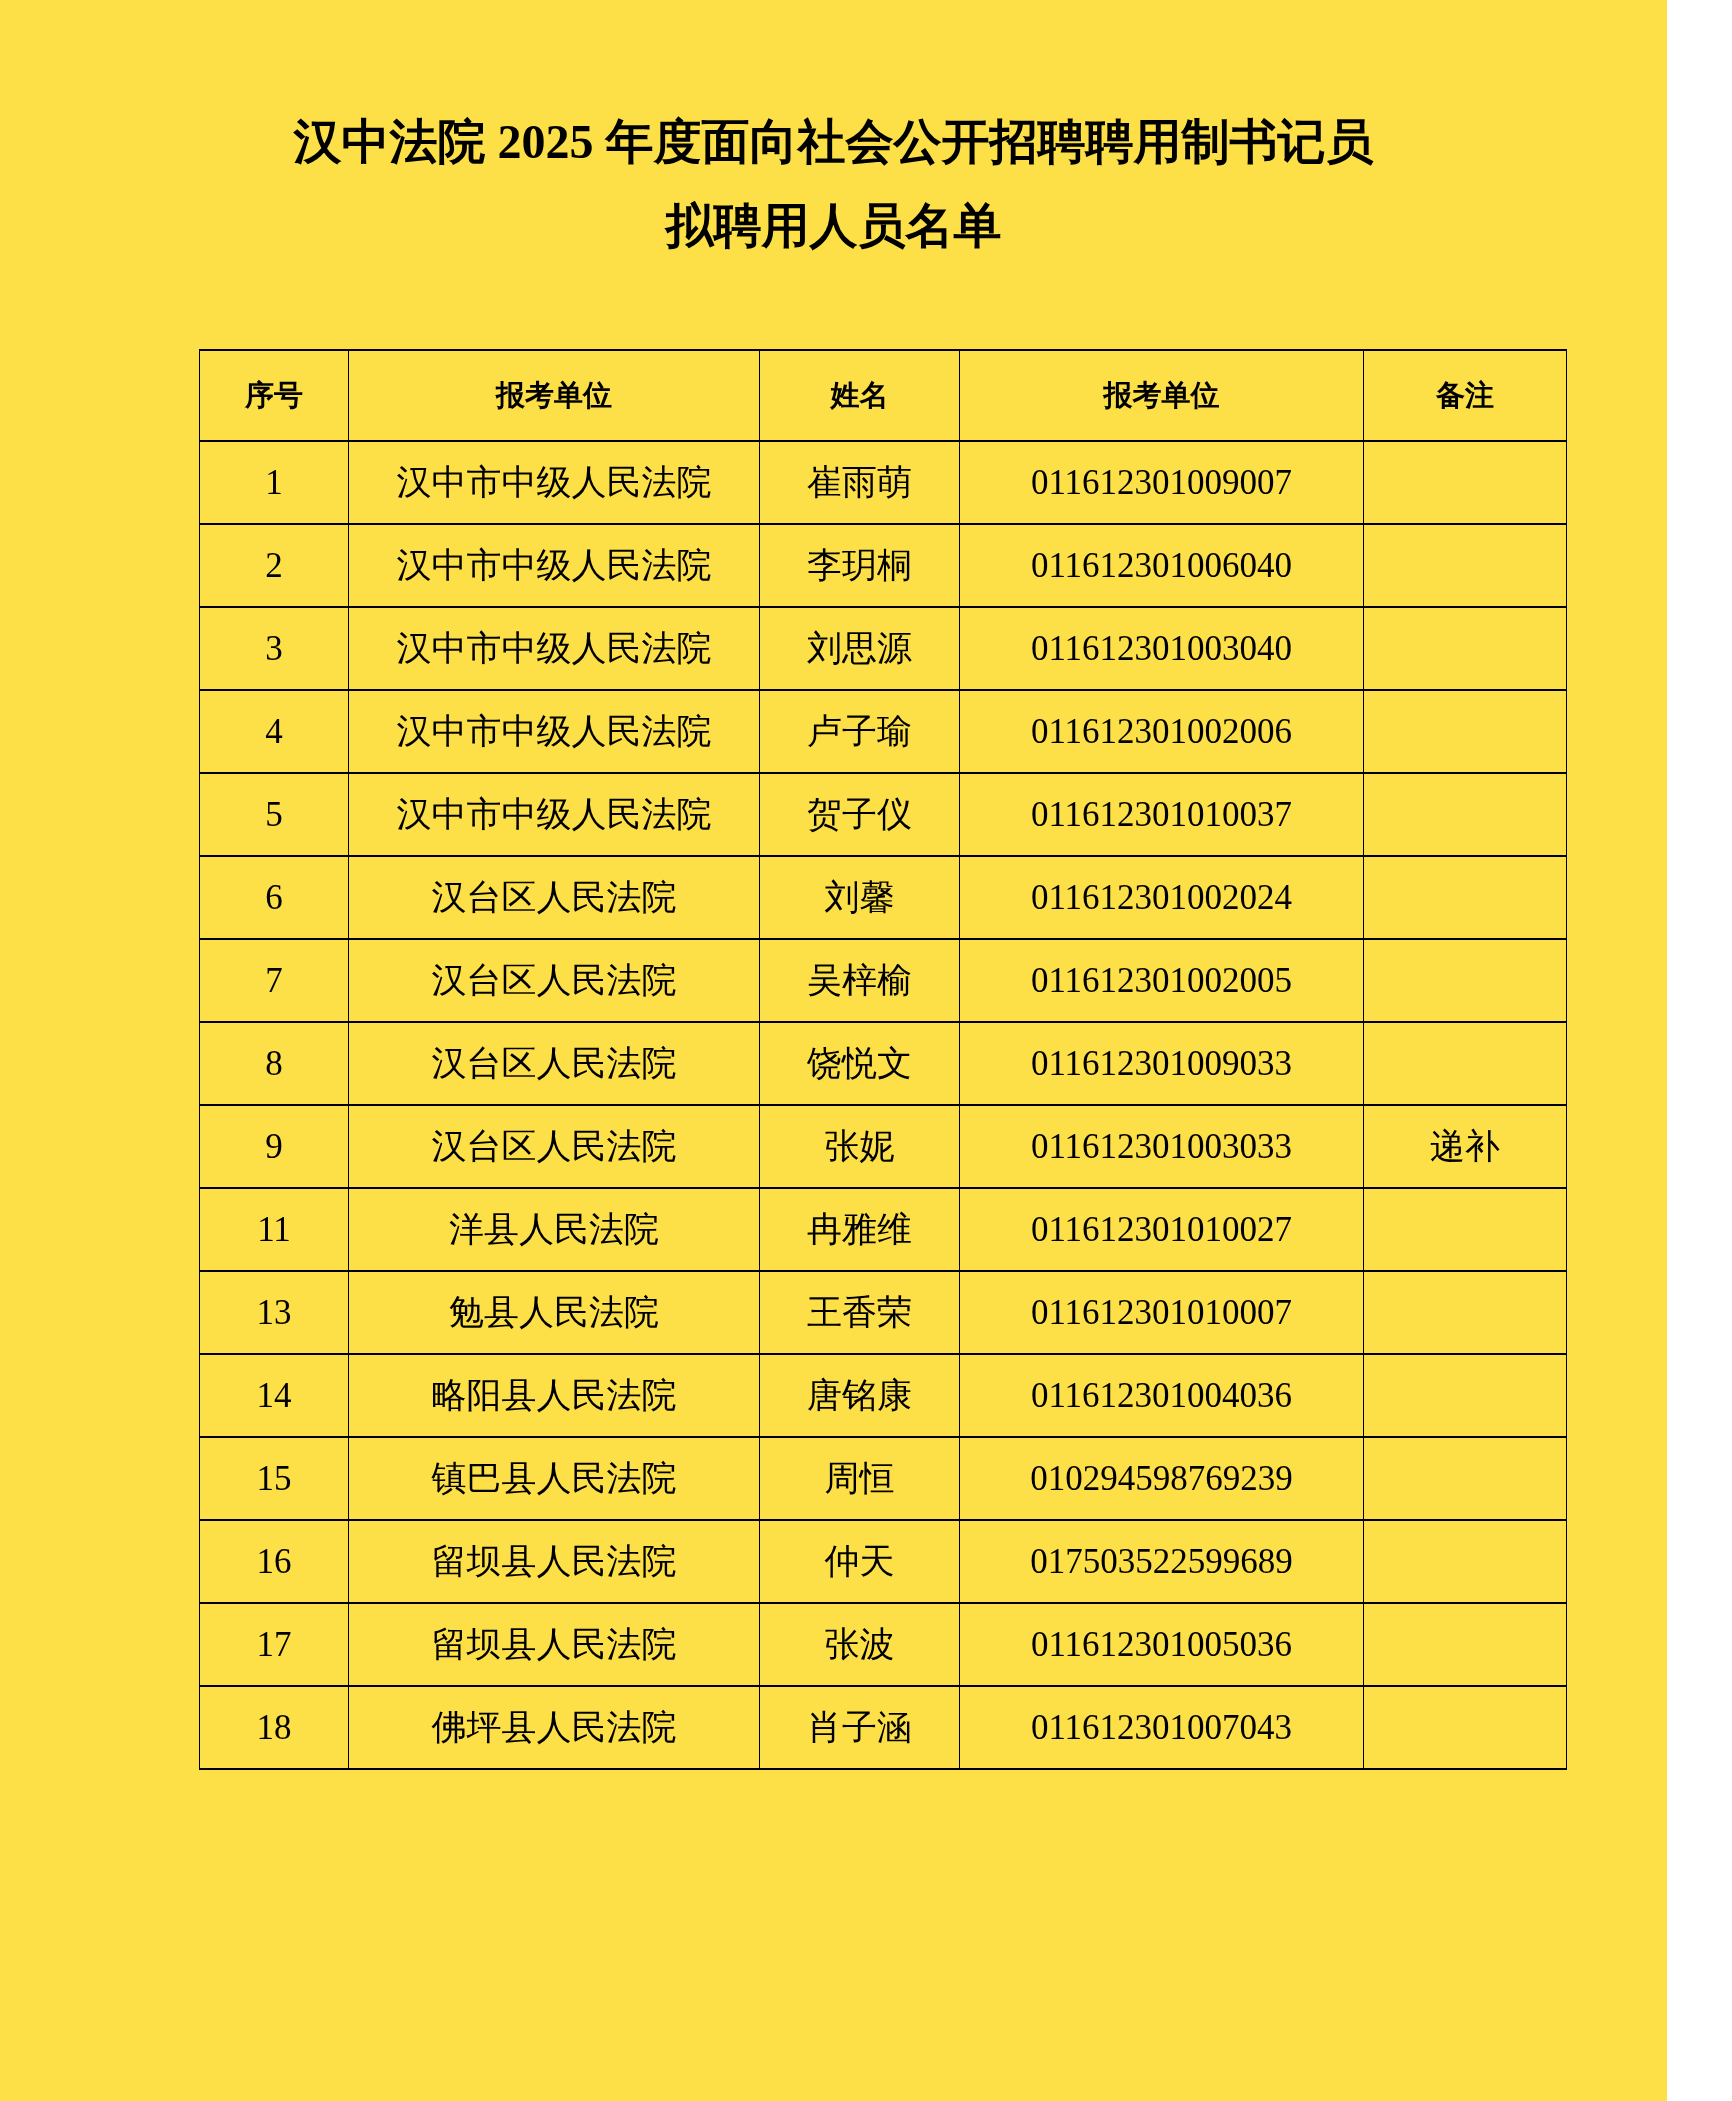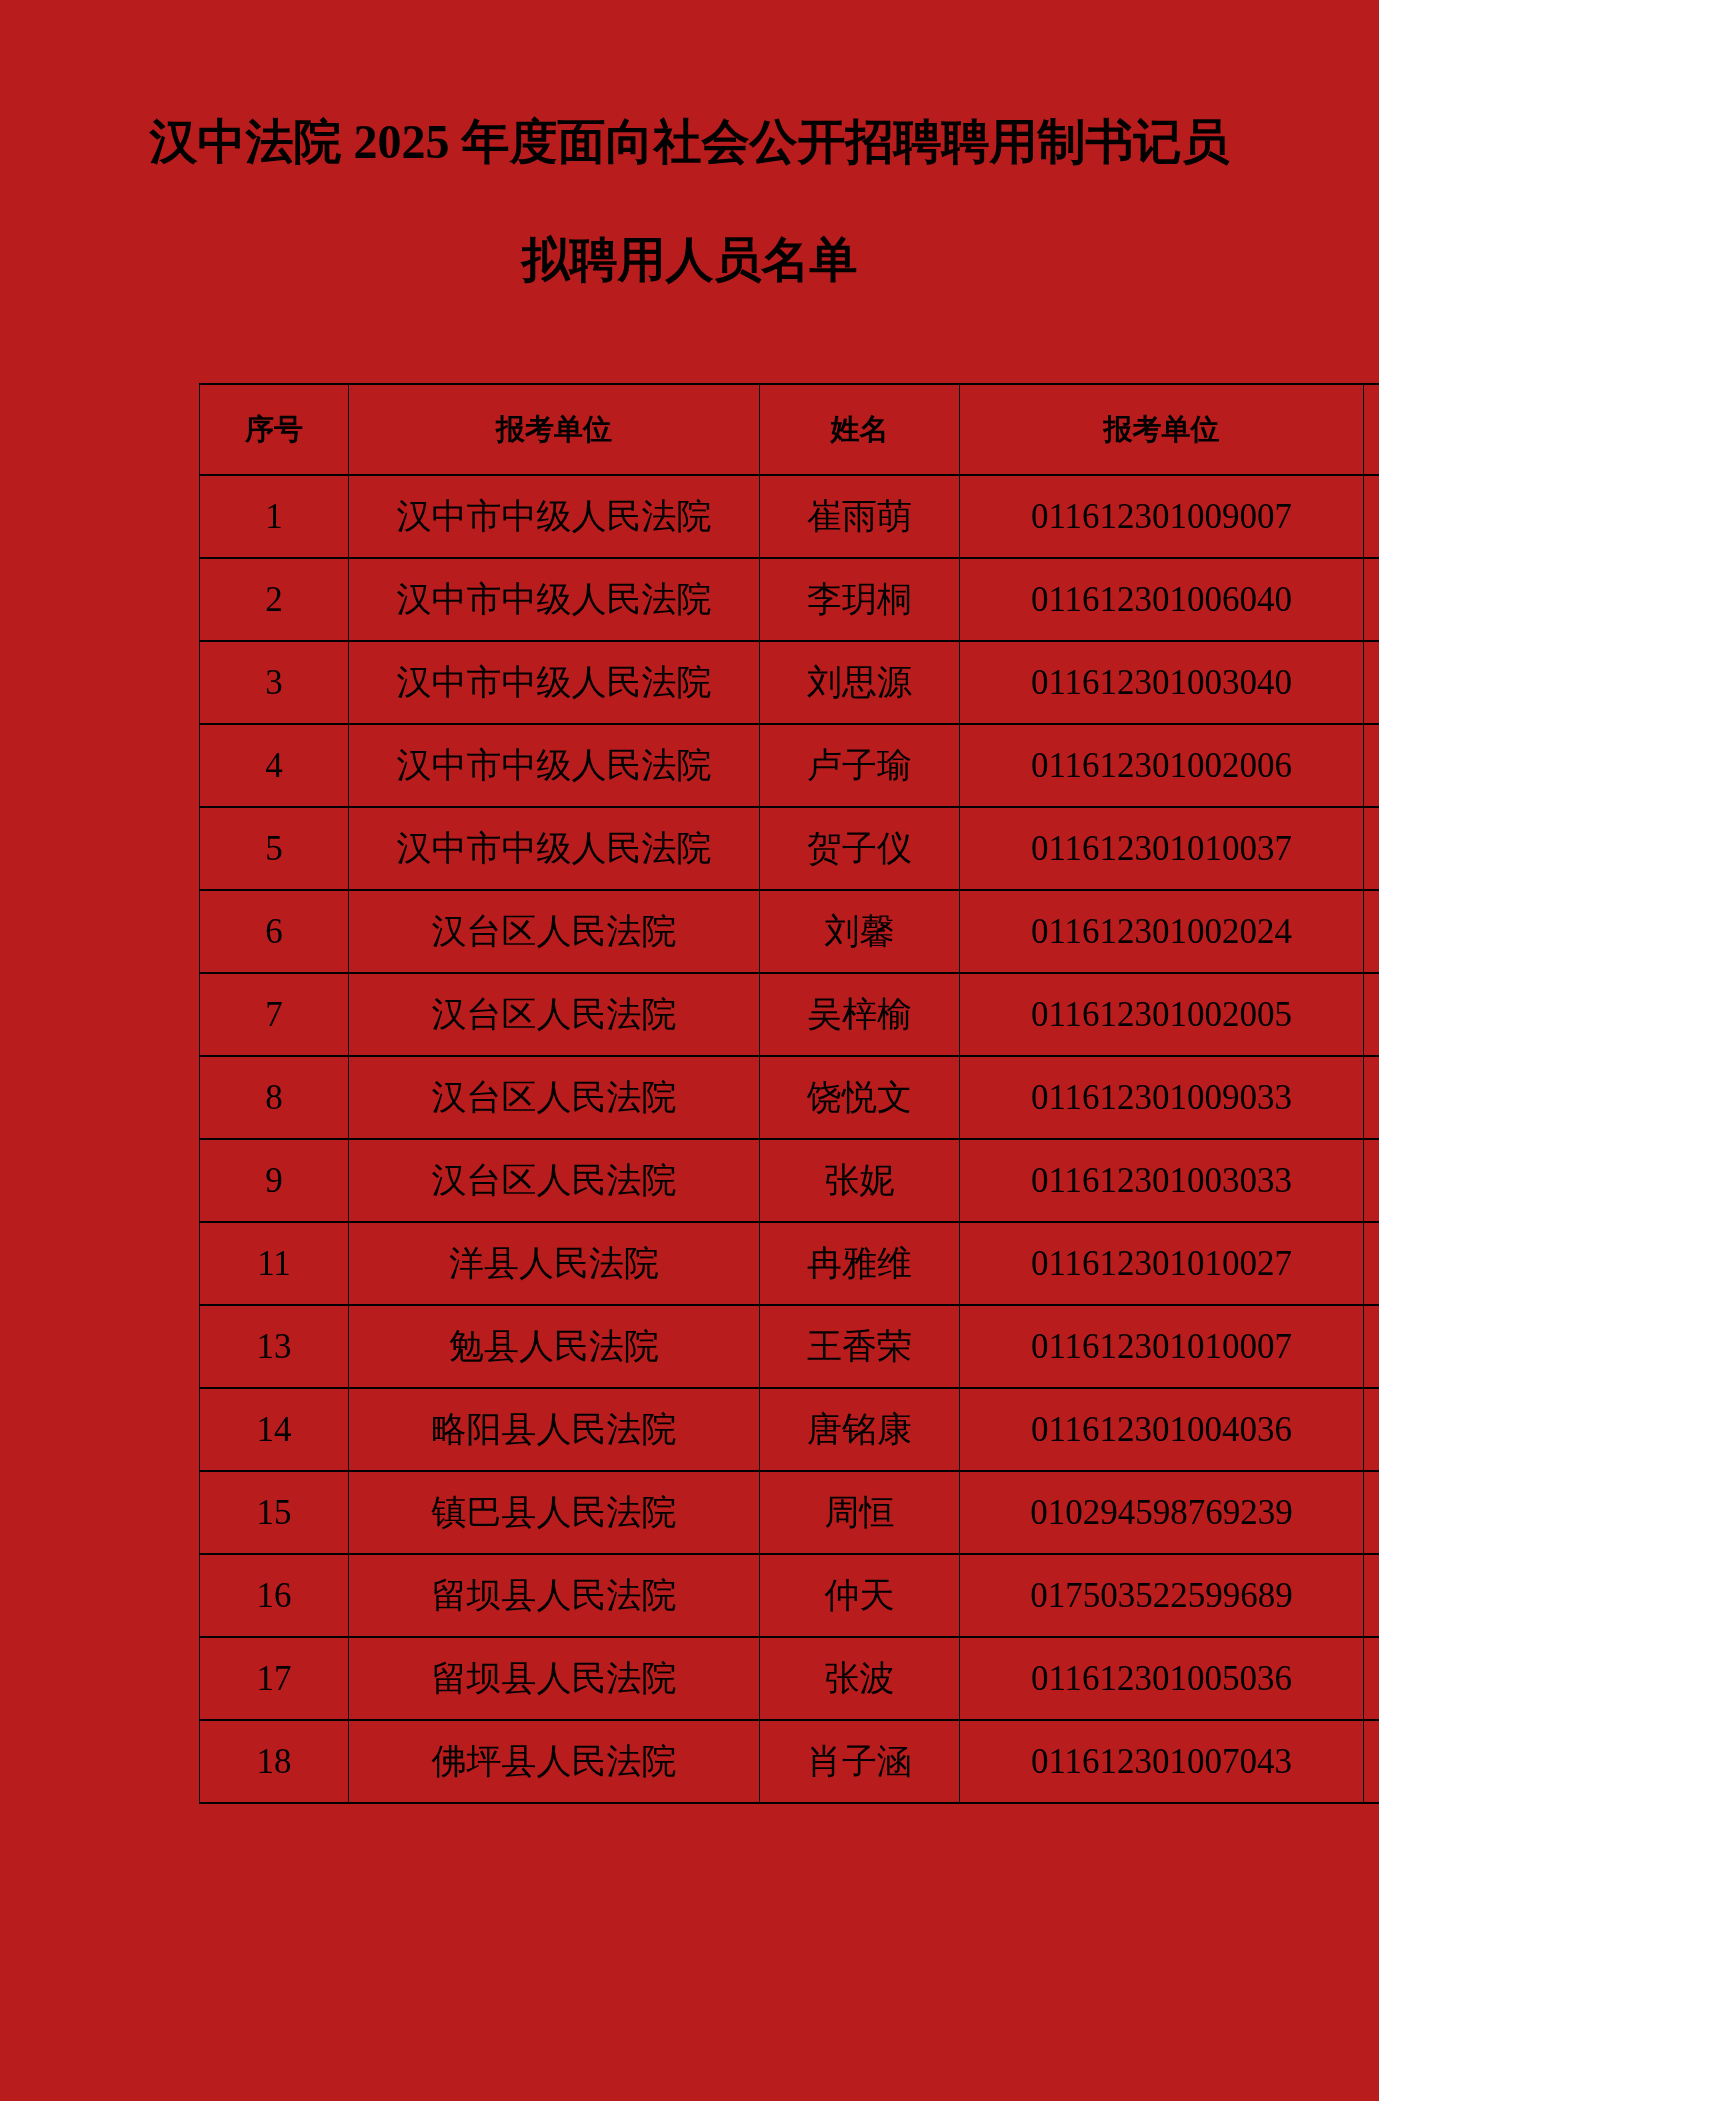--- a/index.html
+++ b/index.html
@@ -2,39 +2,39 @@
 <html style="font-size:14px"><head>
 <meta charset="utf-8">
 <style>
   html, body {
     margin: 0;
     padding: 0;
     background: #ffffff;
   }
   .page {
     position: relative;
-    width: 1379px;
+    width: 1667px;
     height: 2101px;
-    background: #b91c1c;
+    background: #fde047;
     color: #000000;
     font-family: "Liberation Serif", "DejaVu Serif", serif;
     overflow: hidden;
   }
   .title-block {
     padding-top: 112px;
     text-align: center;
   }
   .title-line {
     font-size: 48px;
     font-weight: bold;
     line-height: 1.25;
     white-space: nowrap;
   }
   .title-line.line2 {
-    margin-top: 58px;
+    margin-top: 24px;
     text-align: center;
   }
   table.roster {
     border-collapse: collapse;
     table-layout: fixed;
     width: 1368px;
     margin: 93px 0 0 199px;
   }
   table.roster th,
   table.roster td {

